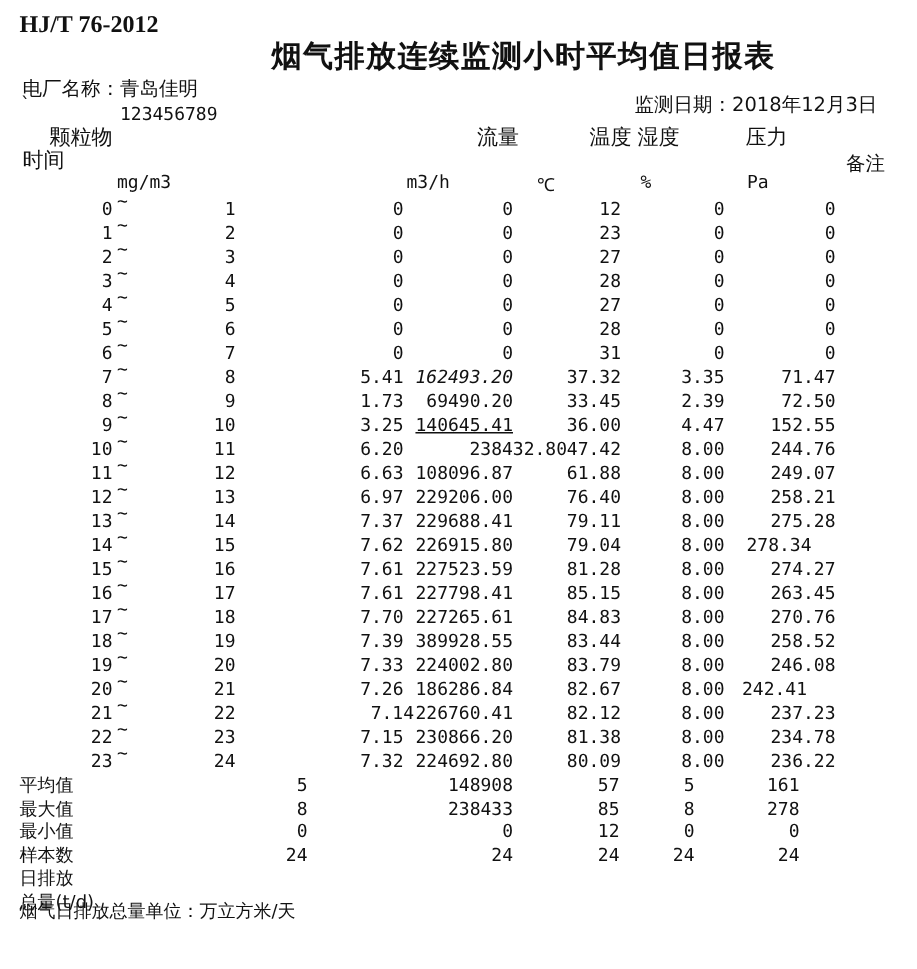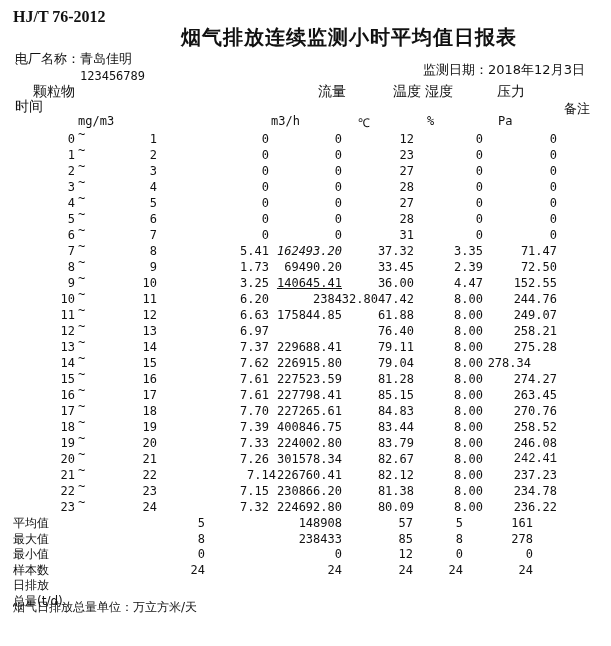--- a/index.html
+++ b/index.html
@@ -167,30 +167,31 @@
         <span class="cell" style="left: 258px; width: 100px; margin-left: 20px;">238432.80</span>
         <span class="cell" style="left: 324px; width: 90px;">47.42</span>
         <span class="cell" style="left: 393px; width: 90px;">8.00</span>
         <span class="cell" style="left: 467px; width: 90px;">244.76</span>
       </div>
       <div class="trow" style="top: 307px;">
         <span class="cell" style="left: 15px; width: 60px;">11</span>
         <span class="tilde" style="left: 78px;">~</span>
         <span class="cell" style="left: 97px; width: 60px;">12</span>
         <span class="cell" style="left: 179px; width: 90px;">6.63</span>
-        <span class="cell" style="left: 242px; width: 100px;">175844.85</span>
+        <span class="cell" style="left: 242px; width: 100px;">108096.87</span>
         <span class="cell" style="left: 324px; width: 90px;">61.88</span>
         <span class="cell" style="left: 393px; width: 90px;">8.00</span>
         <span class="cell" style="left: 467px; width: 90px;">249.07</span>
       </div>
       <div class="trow" style="top: 323px;">
         <span class="cell" style="left: 15px; width: 60px;">12</span>
         <span class="tilde" style="left: 78px;">~</span>
         <span class="cell" style="left: 97px; width: 60px;">13</span>
         <span class="cell" style="left: 179px; width: 90px;">6.97</span>
+        <span class="cell" style="left: 242px; width: 100px;">229206.00</span>
         <span class="cell" style="left: 324px; width: 90px;">76.40</span>
         <span class="cell" style="left: 393px; width: 90px;">8.00</span>
         <span class="cell" style="left: 467px; width: 90px;">258.21</span>
       </div>
       <div class="trow" style="top: 339px;">
         <span class="cell" style="left: 15px; width: 60px;">13</span>
         <span class="tilde" style="left: 78px;">~</span>
         <span class="cell" style="left: 97px; width: 60px;">14</span>
         <span class="cell" style="left: 179px; width: 90px;">7.37</span>
         <span class="cell" style="left: 242px; width: 100px;">229688.41</span>
@@ -199,21 +200,21 @@
         <span class="cell" style="left: 467px; width: 90px;">275.28</span>
       </div>
       <div class="trow" style="top: 355px;">
         <span class="cell" style="left: 15px; width: 60px;">14</span>
         <span class="tilde" style="left: 78px;">~</span>
         <span class="cell" style="left: 97px; width: 60px;">15</span>
         <span class="cell" style="left: 179px; width: 90px;">7.62</span>
         <span class="cell" style="left: 242px; width: 100px;">226915.80</span>
         <span class="cell" style="left: 324px; width: 90px;">79.04</span>
         <span class="cell" style="left: 393px; width: 90px;">8.00</span>
-        <span class="cell" style="left: 441px; width: 90px;">278.34</span>
+        <span class="cell" style="left: 451px; width: 90px;">278.34</span>
       </div>
       <div class="trow" style="top: 371px;">
         <span class="cell" style="left: 15px; width: 60px;">15</span>
         <span class="tilde" style="left: 78px;">~</span>
         <span class="cell" style="left: 97px; width: 60px;">16</span>
         <span class="cell" style="left: 179px; width: 90px;">7.61</span>
         <span class="cell" style="left: 242px; width: 100px;">227523.59</span>
         <span class="cell" style="left: 324px; width: 90px;">81.28</span>
         <span class="cell" style="left: 393px; width: 90px;">8.00</span>
         <span class="cell" style="left: 467px; width: 90px;">274.27</span>
@@ -236,44 +237,44 @@
         <span class="cell" style="left: 242px; width: 100px;">227265.61</span>
         <span class="cell" style="left: 324px; width: 90px;">84.83</span>
         <span class="cell" style="left: 393px; width: 90px;">8.00</span>
         <span class="cell" style="left: 467px; width: 90px;">270.76</span>
       </div>
       <div class="trow" style="top: 419px;">
         <span class="cell" style="left: 15px; width: 60px;">18</span>
         <span class="tilde" style="left: 78px;">~</span>
         <span class="cell" style="left: 97px; width: 60px;">19</span>
         <span class="cell" style="left: 179px; width: 90px;">7.39</span>
-        <span class="cell" style="left: 242px; width: 100px;">400846.75</span>
+        <span class="cell" style="left: 242px; width: 100px;">389928.55</span>
         <span class="cell" style="left: 324px; width: 90px;">83.44</span>
         <span class="cell" style="left: 393px; width: 90px;">8.00</span>
         <span class="cell" style="left: 467px; width: 90px;">258.52</span>
       </div>
       <div class="trow" style="top: 435px;">
         <span class="cell" style="left: 15px; width: 60px;">19</span>
         <span class="tilde" style="left: 78px;">~</span>
         <span class="cell" style="left: 97px; width: 60px;">20</span>
         <span class="cell" style="left: 179px; width: 90px;">7.33</span>
         <span class="cell" style="left: 242px; width: 100px;">224002.80</span>
         <span class="cell" style="left: 324px; width: 90px;">83.79</span>
         <span class="cell" style="left: 393px; width: 90px;">8.00</span>
         <span class="cell" style="left: 467px; width: 90px;">246.08</span>
       </div>
       <div class="trow" style="top: 451px;">
         <span class="cell" style="left: 15px; width: 60px;">20</span>
         <span class="tilde" style="left: 78px;">~</span>
         <span class="cell" style="left: 97px; width: 60px;">21</span>
         <span class="cell" style="left: 179px; width: 90px;">7.26</span>
-        <span class="cell" style="left: 242px; width: 100px;">301578.34</span>
+        <span class="cell" style="left: 242px; width: 100px;">186286.84</span>
         <span class="cell" style="left: 324px; width: 90px;">82.67</span>
         <span class="cell" style="left: 393px; width: 90px;">8.00</span>
-        <span class="cell" style="left: 467px; width: 90px; font-family: Liberation Mono, monospace;">242.41</span>
+        <span class="cell" style="left: 448px; width: 90px;">242.41</span>
       </div>
       <div class="trow" style="top: 467px;">
         <span class="cell" style="left: 15px; width: 60px;">21</span>
         <span class="tilde" style="left: 78px;">~</span>
         <span class="cell" style="left: 97px; width: 60px;">22</span>
         <span class="cell" style="left: 186px; width: 90px;">7.14</span>
         <span class="cell" style="left: 242px; width: 100px;">226760.41</span>
         <span class="cell" style="left: 324px; width: 90px;">82.12</span>
         <span class="cell" style="left: 393px; width: 90px;">8.00</span>
         <span class="cell" style="left: 467px; width: 90px;">237.23</span>

